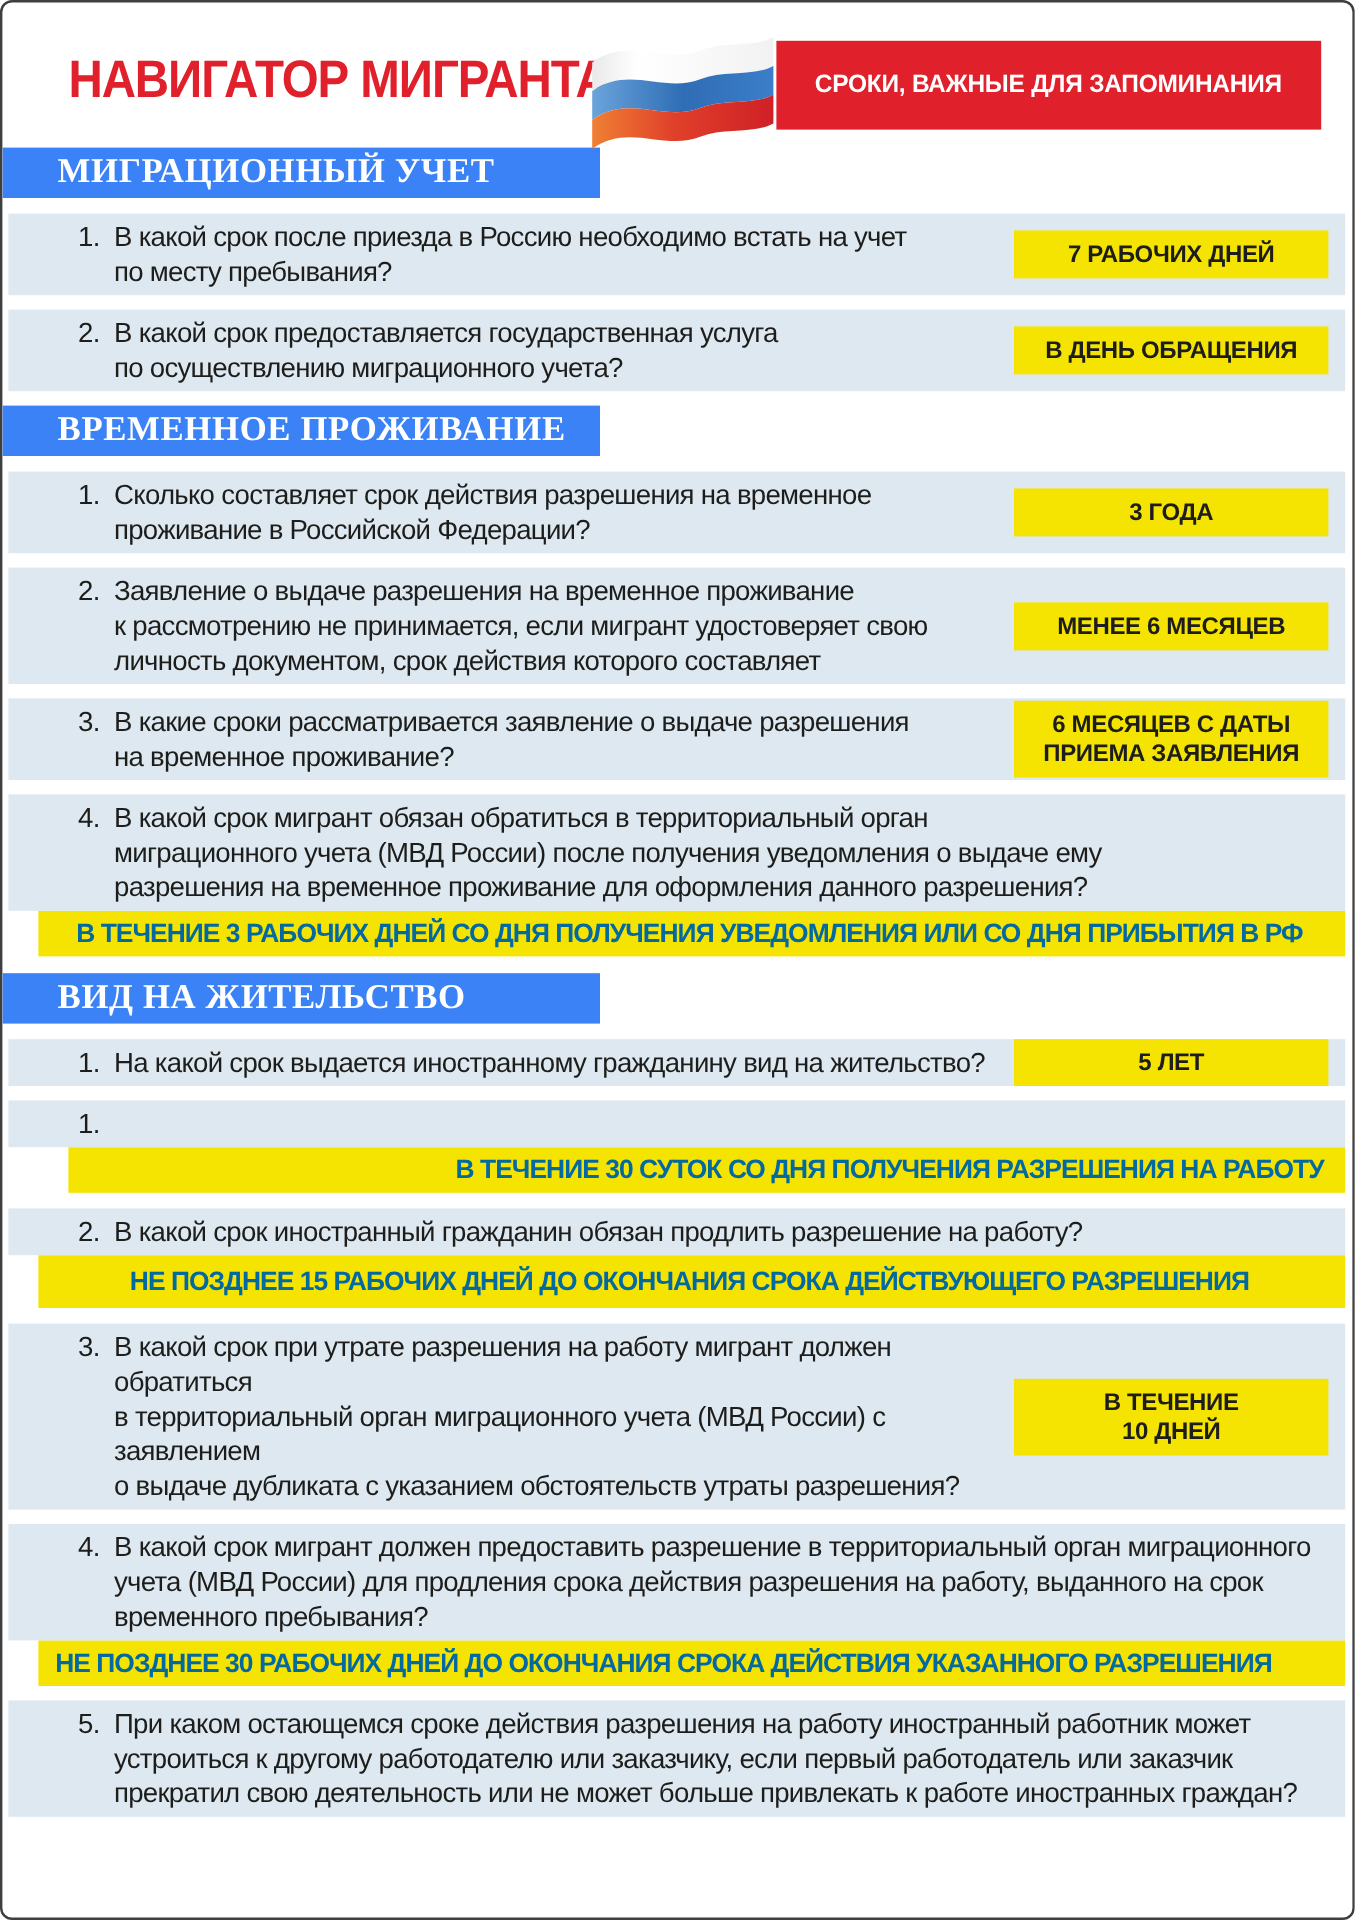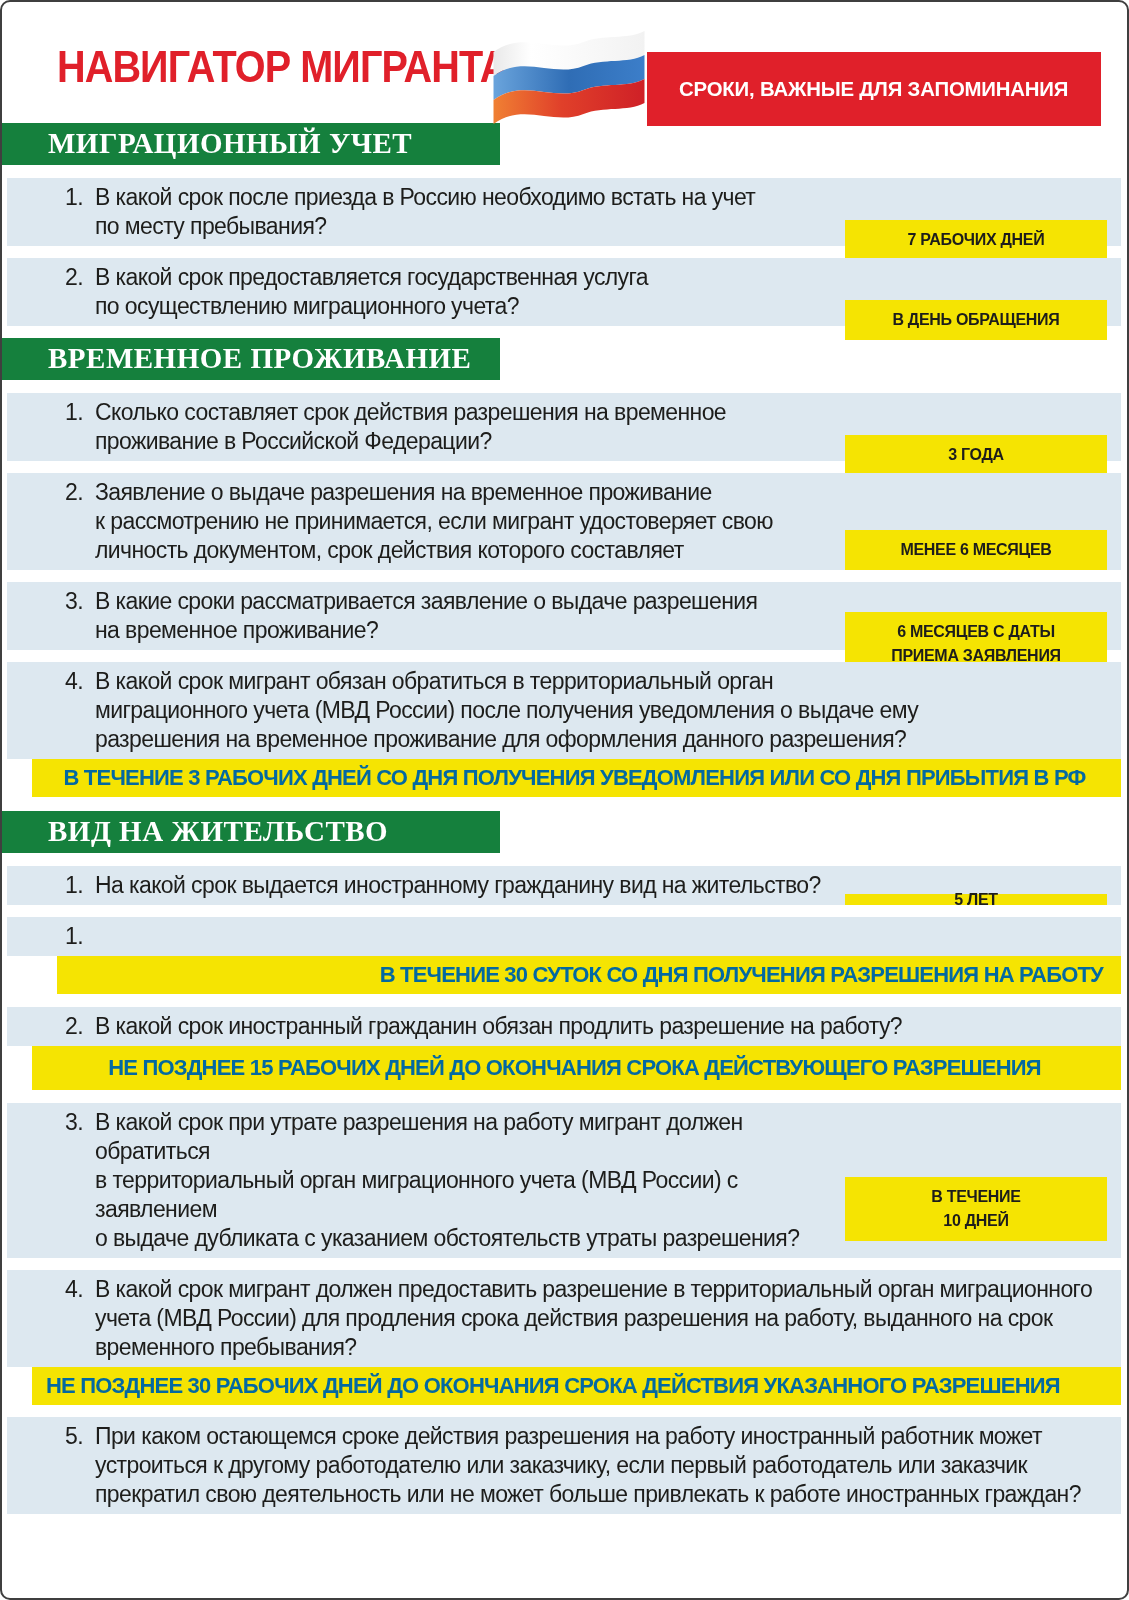--- a/index.html
+++ b/index.html
@@ -20,31 +20,31 @@
   }
   
   .header { position: relative; height: 121px; }
   .title {
     position: absolute; left: 55px; top: 40px;
     font-size: 44px; font-weight: bold; color: #e0202a;
     letter-spacing: -1px; white-space: nowrap;
   }
   .title-inner { display: inline-block; transform: scaleX(0.9); transform-origin: left center; }
   .banner {
-    position: absolute; left: 645px; right: 26px; top: 50px; height: 74px;
+    position: absolute; left: 645px; right: 26px; top: 32px; height: 74px;
     background: #e0202a; display: flex; align-items: center; justify-content: center;
   }
   .banner-text {
     color: #ffffff; font-weight: bold; font-size: 21px; letter-spacing: -0.2px;
     white-space: nowrap; transform: scaleX(0.97);
   }
   .flag { position: absolute; left: 478px; top: 22px; width: 175px; height: 105px; z-index: 2; }
   
   .section-bar {
-    width: 498px; height: 42px; background: #15803d;
+    width: 498px; height: 42px; background: #3b82f6;
     color: #ffffff; font-family: "Liberation Serif", serif; font-weight: bold;
     font-size: 29px; line-height: 41px; padding-left: 46px;
     letter-spacing: 0.5px; margin-bottom: 13px; white-space: nowrap;
   }
   .section { margin-bottom: 0; }
   .row { margin-bottom: 12px; }
   
   .qbox {
     position: relative; margin: 0 6px 0 5px; background: #dde8f0;
     padding: 5px 10px 5px 0; display: flex; align-items: flex-start;
@@ -55,22 +55,22 @@
     font-size: 23px; line-height: 29px; letter-spacing: -0.6px;
   }
   .qtext {
     flex: 1; font-size: 23px; line-height: 29px; letter-spacing: -0.6px;
     white-space: pre-line;
   }
   
   .badge {
     position: absolute; right: 14px; top: 50%; transform: translateY(-50%);
     width: 262px; background: #f5e402; color: #1d1d1b;
-    font-weight: bold; font-size: 16px; line-height: 24px; letter-spacing: -0.3px;
-    text-align: center; padding: 8px 4px; white-space: pre-line; margin-top: 28px;
+    font-weight: bold; font-size: 20px; line-height: 24px; letter-spacing: -0.3px;
+    text-align: center; padding: 8px 4px; white-space: pre-line;
   }
   .badge-fill {
     top: 0; bottom: 0; transform: none; height: auto;
     display: flex; align-items: center; justify-content: center; padding: 0 4px;
   }
   .fullbar {
     margin: 0 6px 0 55px; background: #f5e402; color: #0369a1;
     font-weight: bold; font-size: 22px; line-height: 26px; letter-spacing: -0.8px;
     text-align: right; padding: 6px 18px 6px 14px; white-space: pre-line;
   }

